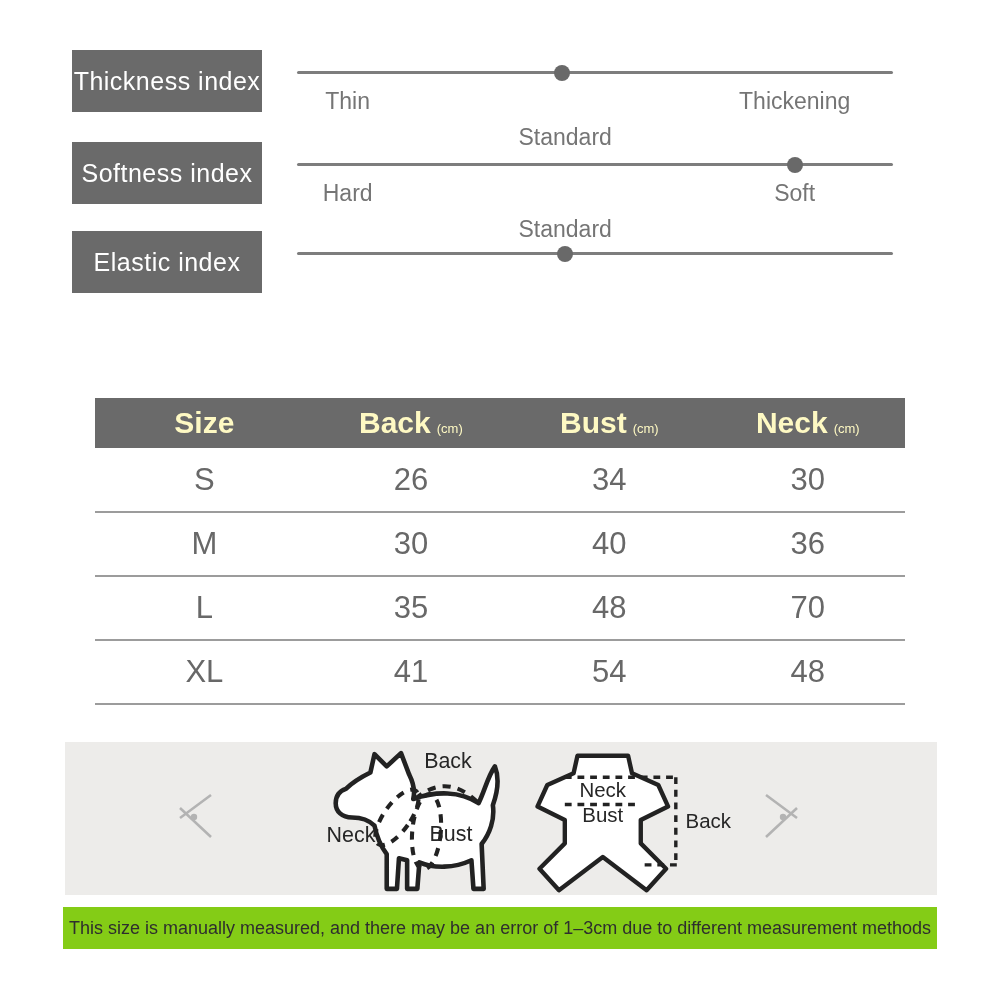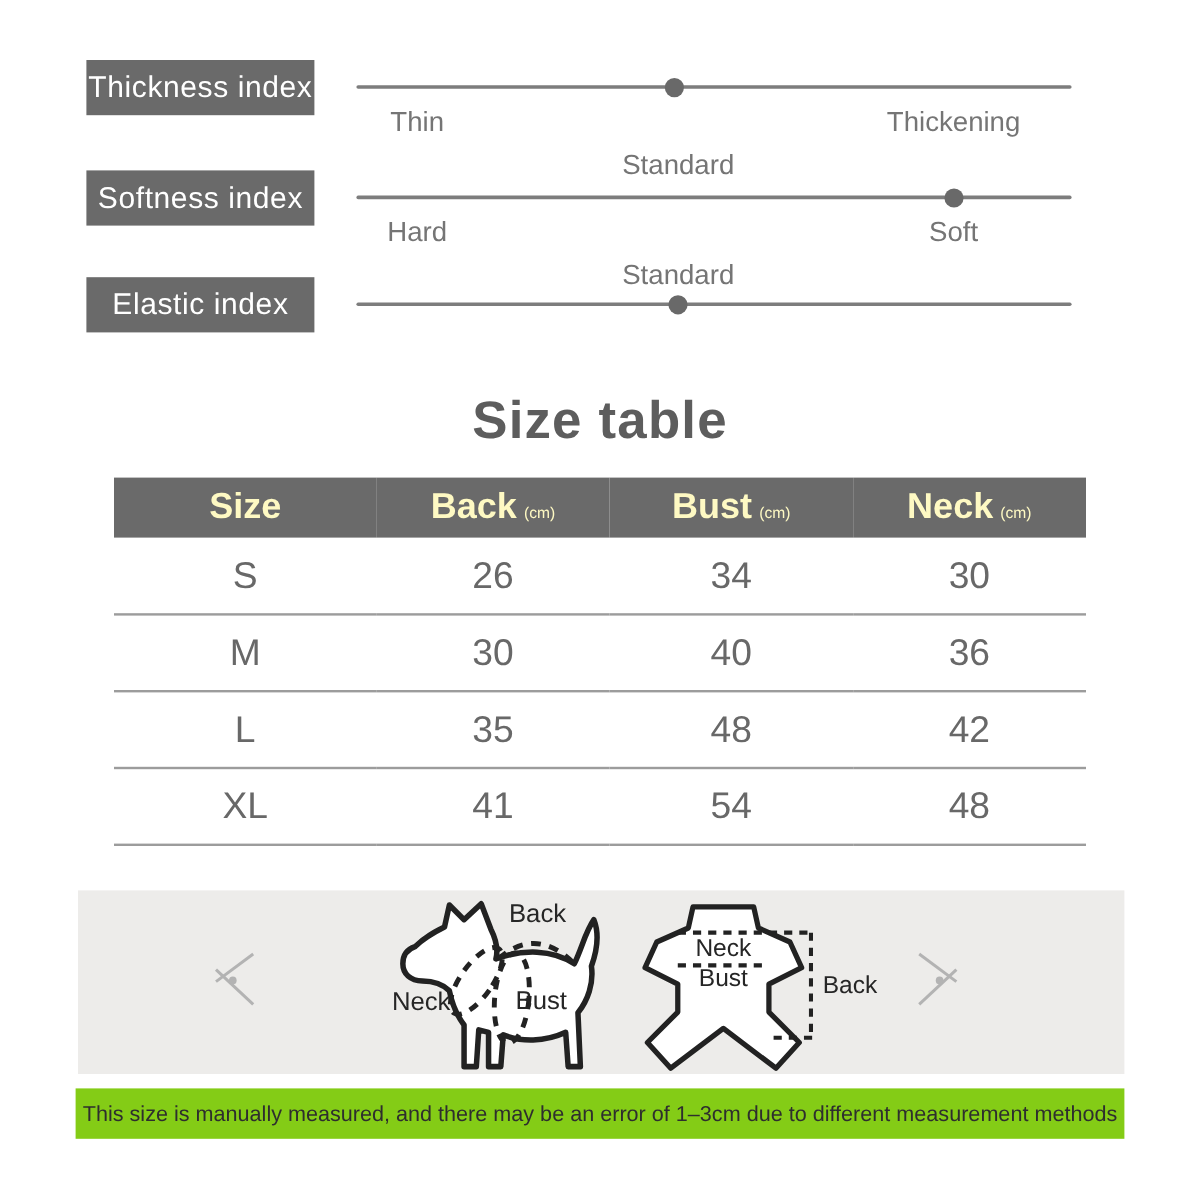--- a/index.html
+++ b/index.html
@@ -6,21 +6,21 @@
   html,body { background:#fff; }
   body { font-family:"Liberation Sans", sans-serif; width:1000px; height:1000px; position:relative; overflow:hidden; }
   .page { position:absolute; inset:0; background:#fff; }
 
   
   .index-row { position:absolute; left:0; width:1000px; height:90px; }
   .index-row.r0 { top:50px; }
   .index-row.r1 { top:142px; }
   .index-row.r2 { top:231px; }
   .index-label-box {
-    position:absolute; left:72px; top:0; width:190px; height:46px;
+    position:absolute; left:72px; top:0; width:190px; height:62px;
     background:#6a6a6a; color:#fff; font-size:25px; font-weight:400;
     display:flex; align-items:center; justify-content:center; letter-spacing:0.5px;
   }
   .slider { position:absolute; left:297px; top:0; width:596px; height:90px; }
   .slider-line { position:absolute; left:0; right:0; top:21px; height:3px; background:#7d7d7d; border-radius:2px; }
   .slider-dot {
     position:absolute; top:22.5px; width:16px; height:16px; border-radius:50%;
     background:#696969; transform:translate(-50%,-50%);
   }
   .slider-options { position:absolute; left:0; right:0; top:38px; height:26px; }
@@ -98,21 +98,20 @@
   </div>
 
   <div class="index-row r2">
     <div class="index-label-box">Elastic index</div>
     <div class="slider">
       <div class="slider-line"></div>
       <div class="slider-dot" style="left: 45%;"></div>
     </div>
   </div>
 
-  <h1 class="size-table-title">Size table</h1>
 
   <table class="size-table">
     <colgroup>
         <col class="c-size">
         <col class="c-back">
         <col class="c-bust">
         <col class="c-neck">
       </colgroup>
     <thead>
       <tr>
@@ -132,21 +131,21 @@
       <tr>
         <td>M</td>
         <td>30</td>
         <td>40</td>
         <td>36</td>
       </tr>
       <tr>
         <td>L</td>
         <td>35</td>
         <td>48</td>
-        <td>42</td>
+        <td>70</td>
       </tr>
       <tr>
         <td>XL</td>
         <td>41</td>
         <td>54</td>
         <td>48</td>
       </tr>
     </tbody>
   </table>
 

